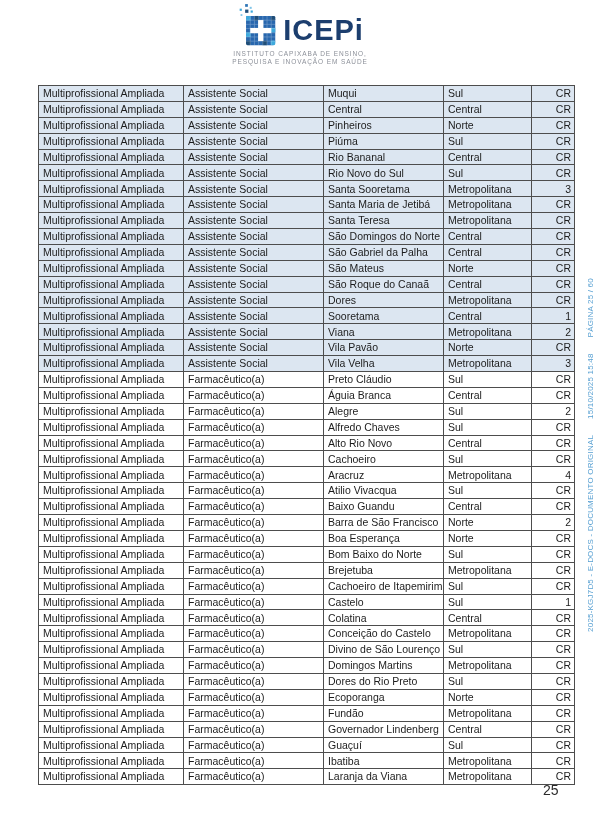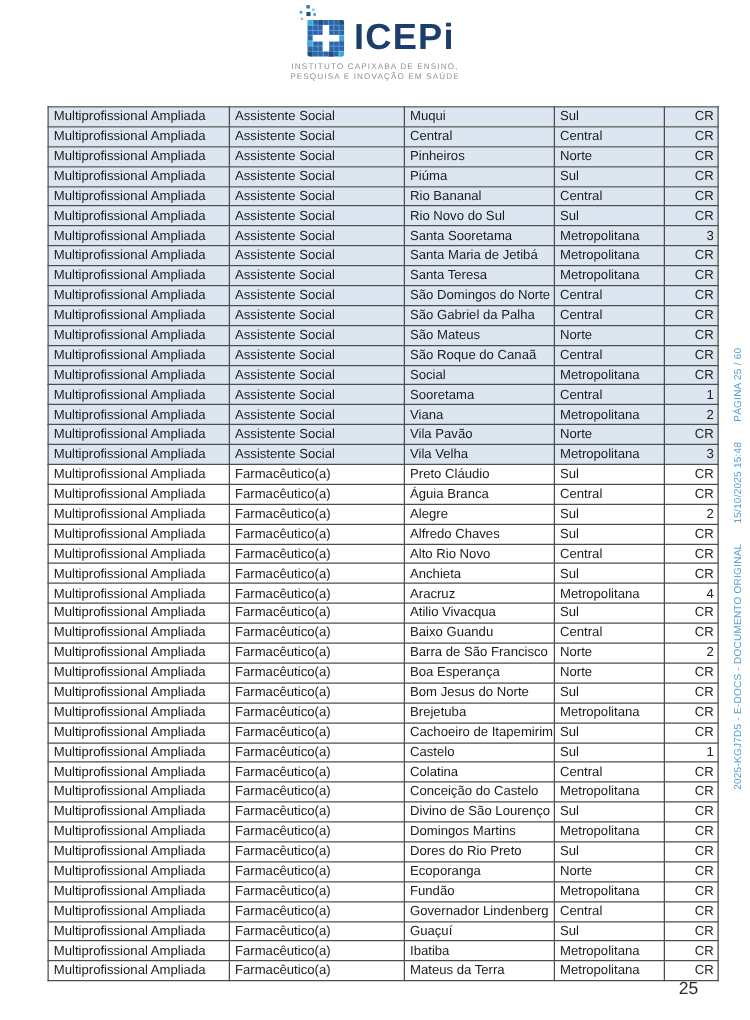--- a/index.html
+++ b/index.html
@@ -182,21 +182,21 @@
         <tr class="shaded">
       <td>Multiprofissional Ampliada</td>
       <td>Assistente Social</td>
       <td>São Roque do Canaã</td>
       <td>Central</td>
       <td class="num">CR</td>
     </tr>
         <tr class="shaded">
       <td>Multiprofissional Ampliada</td>
       <td>Assistente Social</td>
-      <td>Social</td>
+      <td>Dores</td>
       <td>Metropolitana</td>
       <td class="num">CR</td>
     </tr>
         <tr class="shaded">
       <td>Multiprofissional Ampliada</td>
       <td>Assistente Social</td>
       <td>Sooretama</td>
       <td>Central</td>
       <td class="num">1</td>
     </tr>
@@ -252,21 +252,21 @@
         <tr>
       <td>Multiprofissional Ampliada</td>
       <td>Farmacêutico(a)</td>
       <td>Alto Rio Novo</td>
       <td>Central</td>
       <td class="num">CR</td>
     </tr>
         <tr>
       <td>Multiprofissional Ampliada</td>
       <td>Farmacêutico(a)</td>
-      <td>Anchieta</td>
+      <td>Cachoeiro</td>
       <td>Sul</td>
       <td class="num">CR</td>
     </tr>
         <tr>
       <td>Multiprofissional Ampliada</td>
       <td>Farmacêutico(a)</td>
       <td>Aracruz</td>
       <td>Metropolitana</td>
       <td class="num">4</td>
     </tr>
@@ -294,21 +294,21 @@
         <tr>
       <td>Multiprofissional Ampliada</td>
       <td>Farmacêutico(a)</td>
       <td>Boa Esperança</td>
       <td>Norte</td>
       <td class="num">CR</td>
     </tr>
         <tr>
       <td>Multiprofissional Ampliada</td>
       <td>Farmacêutico(a)</td>
-      <td>Bom Jesus do Norte</td>
+      <td>Bom Baixo do Norte</td>
       <td>Sul</td>
       <td class="num">CR</td>
     </tr>
         <tr>
       <td>Multiprofissional Ampliada</td>
       <td>Farmacêutico(a)</td>
       <td>Brejetuba</td>
       <td>Metropolitana</td>
       <td class="num">CR</td>
     </tr>
@@ -392,21 +392,21 @@
         <tr>
       <td>Multiprofissional Ampliada</td>
       <td>Farmacêutico(a)</td>
       <td>Ibatiba</td>
       <td>Metropolitana</td>
       <td class="num">CR</td>
     </tr>
         <tr>
       <td>Multiprofissional Ampliada</td>
       <td>Farmacêutico(a)</td>
-      <td>Mateus da Terra</td>
+      <td>Laranja da Viana</td>
       <td>Metropolitana</td>
       <td class="num">CR</td>
     </tr>
       </tbody>
   </table>
 
   <div class="stamp">
     <div class="stamp-inner">
       <span>2025-KGJ7D5 - E-DOCS - DOCUMENTO ORIGINAL</span>
       <span>15/10/2025 15:48</span>

